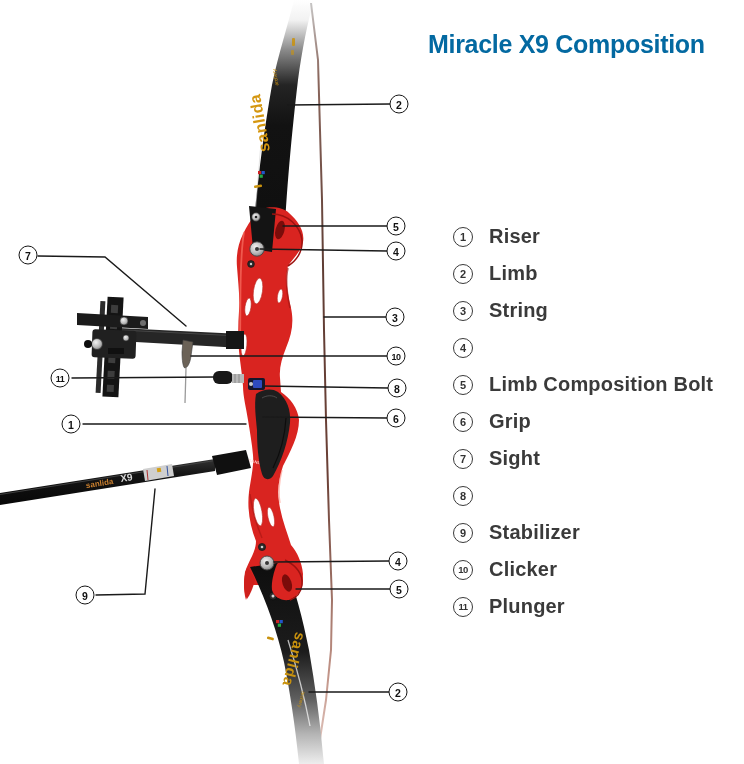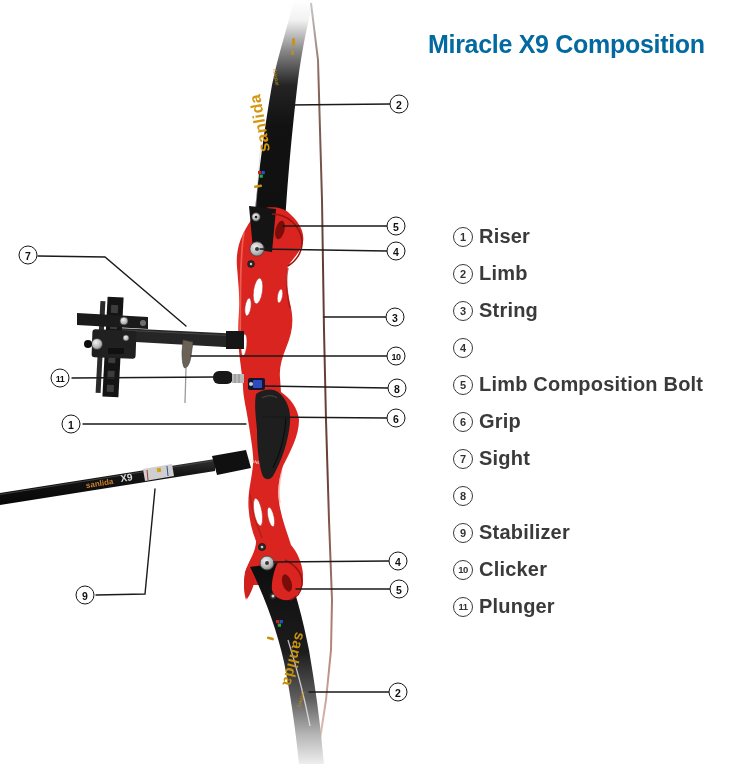--- a/index.html
+++ b/index.html
@@ -7,21 +7,21 @@
          font-family:"Liberation Sans",sans-serif;}
   #bow-svg{position:absolute;left:0;top:0;}
   .page-title{position:absolute;left:428px;top:30px;margin:0;
               font:bold 25px "Liberation Sans",sans-serif;color:#0369a1;letter-spacing:-0.3px;white-space:nowrap;}
   .legend{position:absolute;left:453px;top:218px;}
   .legend-row{display:flex;align-items:center;height:37px;}
   .legend-badge{width:20px;height:20px;box-sizing:border-box;border:1.6px solid #3a3a3a;border-radius:50%;
                 display:flex;align-items:center;justify-content:center;flex:none;
                 font:bold 11px "Liberation Sans",sans-serif;color:#333;background:#fff;}
   .legend-badge.two{font-size:9.5px;letter-spacing:-0.5px;}
-  .legend-label{margin-left:6px;font:bold 20px "Liberation Sans",sans-serif;color:#3a3a3a;
+  .legend-label{margin-left:16px;font:bold 20px "Liberation Sans",sans-serif;color:#3a3a3a;
                 letter-spacing:0.2px;white-space:nowrap;}
   .callout{position:absolute;width:19px;height:19px;box-sizing:border-box;border:1.7px solid #151515;
            border-radius:50%;background:#fff;display:flex;align-items:center;justify-content:center;
            font:bold 10.5px "Liberation Sans",sans-serif;color:#111;transform:translate(-50%,-50%);z-index:5;}
   .callout.two{font-size:9px;letter-spacing:-0.6px;}
 </style>
 </head>
 <body>
 
 <div id="stage">

